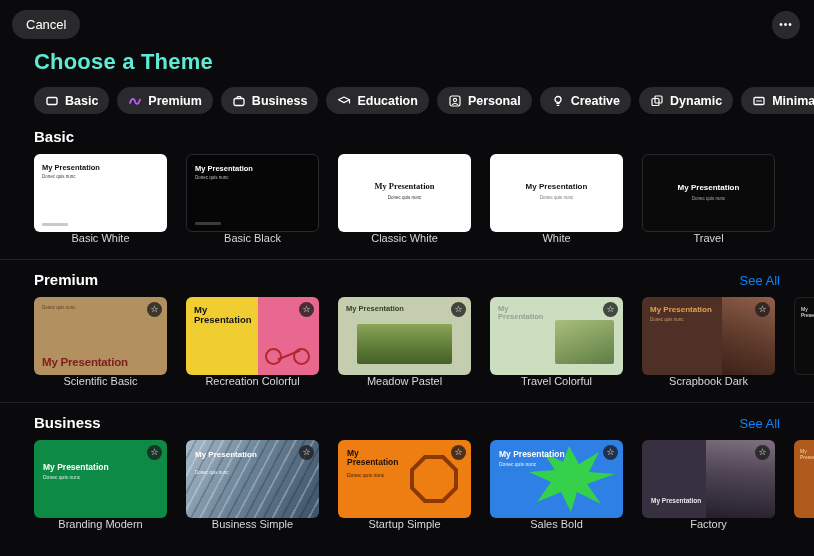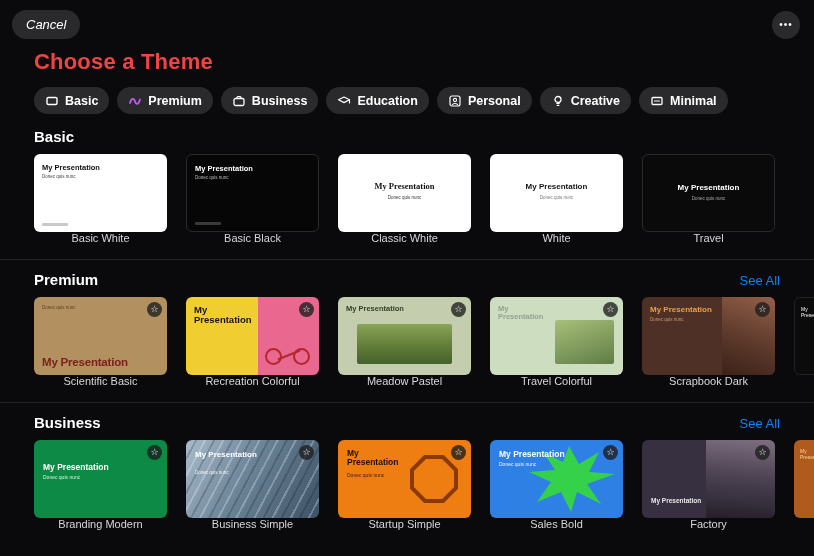--- a/index.html
+++ b/index.html
@@ -2,25 +2,25 @@
 <html><head>
 <meta charset="utf-8">
 <style>
   * { margin:0; padding:0; box-sizing:border-box; }
   html,body { background:#000; }
   body { font-family:"Liberation Sans","DejaVu Sans",sans-serif; -webkit-font-smoothing:antialiased; }
   .screen { position:relative; width:814px; height:556px; background:#0a0a0c; overflow:hidden; color:#fff; }
 
   
   .topbar { display:flex; justify-content:space-between; align-items:center; padding:10px 14px 0 12px; }
-  .cancel-btn { background:#2a2a2c; color:#fff; border:none; border-radius:16px; padding:7px 14px; font-size:13px; font-weight:500; font-family:inherit; cursor:pointer;font-style:italic; }
+  .cancel-btn { background:#2a2a2c; color:#fff; border:none; border-radius:16px; padding:7px 14px; font-size:13px; font-weight:500; font-family:inherit; cursor:pointer; }
   .more-btn { background:#2a2a2c; color:#fff; border:none; border-radius:50%; width:28px; height:28px; font-size:10px; letter-spacing:1px; line-height:28px; text-align:center; cursor:pointer; font-family:inherit; }
 
   
-  .page-title { font-size:22px; font-weight:700; color:#ef4444; margin:10px 0 0 34px; letter-spacing:0.2px; }
+  .page-title { font-size:22px; font-weight:700; color:#5eead4; margin:10px 0 0 34px; letter-spacing:0.2px; }
 
   
   .chips { display:flex; gap:8px; margin:12px 0 0 34px; }
   .chip { display:inline-flex; align-items:center; gap:6px; height:27px; padding:0 11px; background:#2a2a2c; border:none; border-radius:14px; color:#fff; font-size:12.5px; font-weight:600; font-family:inherit; cursor:pointer; white-space:nowrap; }
   .chip .cicon { display:inline-flex; width:14px; height:14px; align-items:center; justify-content:center; }
   .chip .cicon svg { display:block; }
 
   
   .sec { margin-top:14px; }
   .sec.bordered { border-top:1px solid #232327; padding-top:11px; margin-top:15px; }
@@ -177,20 +177,29 @@
         <svg width="14" height="14" viewBox="0 0 14 14">
             <circle cx="7" cy="5.5" r="3" fill="none" stroke="#fff" stroke-width="1.3"></circle>
             <path d="M5.8 9.5 h2.4 M6.1 11.3 h1.8" stroke="#fff" stroke-width="1.2" stroke-linecap="round"></path>
           </svg>
       </span>
       <span>Creative</span>
     </button>
     <button class="chip">
       <span class="cicon">
         <svg width="14" height="14" viewBox="0 0 14 14">
+            <rect x="2" y="4.5" width="7" height="7" rx="1" fill="none" stroke="#fff" stroke-width="1.2"></rect>
+            <rect x="5" y="2" width="7" height="7" rx="1" fill="none" stroke="#fff" stroke-width="1.2"></rect>
+          </svg>
+      </span>
+      <span>Dynamic</span>
+    </button>
+    <button class="chip">
+      <span class="cicon">
+        <svg width="14" height="14" viewBox="0 0 14 14">
             <rect x="2" y="3.5" width="10" height="7" rx="1" fill="none" stroke="#fff" stroke-width="1.3"></rect>
             <path d="M4.5 7 h5" stroke="#fff" stroke-width="1.1" stroke-linecap="round"></path>
           </svg>
       </span>
       <span>Minimal</span>
     </button>
 
   </div>
 
   <section class="sec">

